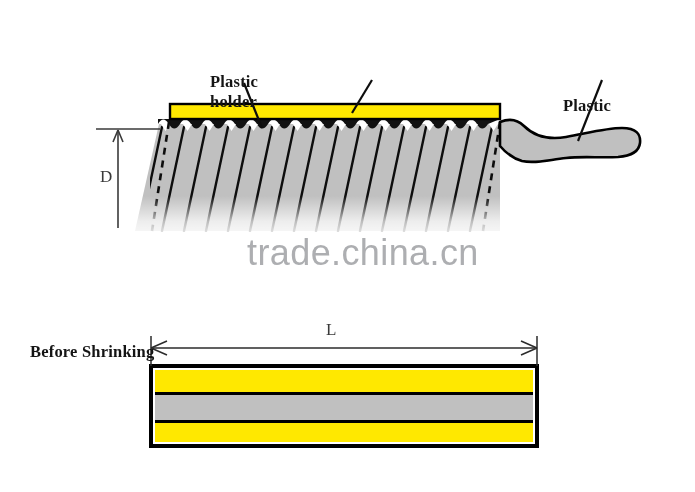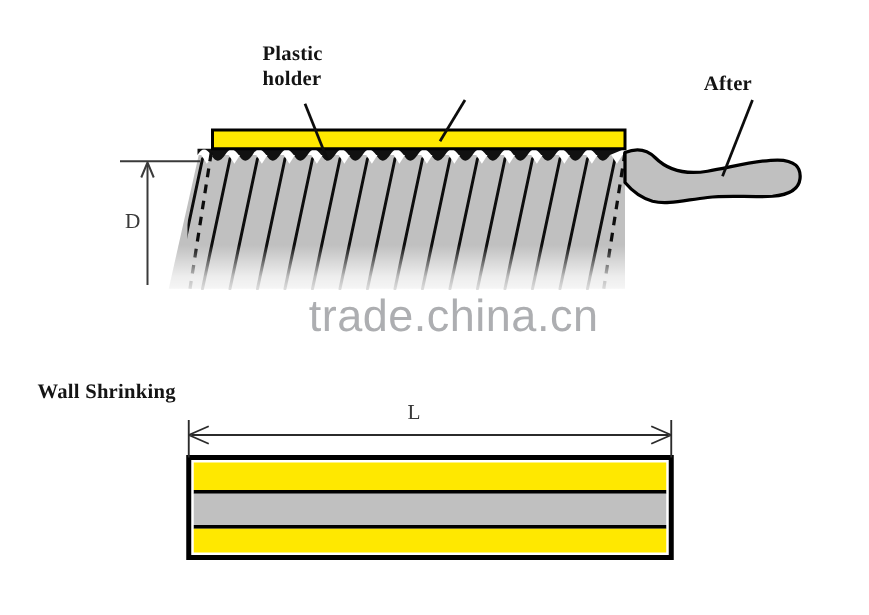--- a/index.html
+++ b/index.html
@@ -11,20 +11,21 @@
   #stage{position:absolute;left:0;top:0;width:695px;height:492px;}
   #stage svg{position:absolute;left:0;top:0;}
 
   .lbl{
     position:absolute;
     font-family:"Liberation Serif", serif;
     font-weight:bold;
     color:#141414;
     white-space:nowrap;
     letter-spacing:.2px;
+    margin-top:39px;
   }
   .lbl.sec{font-size:16.5px;}
   .lbl.call{font-size:16.5px;line-height:20px;white-space:normal;text-align:left;}
   .dim{
     position:absolute;
     font-family:"Liberation Serif", serif;
     font-weight:normal;
     font-size:17px;
     color:#3a3a3a;
   }
@@ -172,23 +173,23 @@
       <line x1="153" y1="348" x2="535" y2="348"></line>
       <path d="M 151,348 L 167,341 M 151,348 L 167,355"></path>
       <path d="M 537,348 L 521,341 M 537,348 L 521,355"></path>
     </g>
   </svg>
 
 
   <div class="lbl call" id="plastic-holder-label">Plastic holder</div>
 
 
-  <div class="lbl sec" id="puller-label">After</div>
+  <div class="lbl sec" id="puller-label">Plastic</div>
 
-  <div class="lbl sec" id="after-shrinking-label">Wall Shrinking</div>
+  <div class="lbl sec" id="after-shrinking-label">Before Shrinking</div>
 
   <div class="dim" id="d-dim-label">D</div>
 
   <div class="dim" id="l-dim-label">L</div>
 
   <div id="watermark">trade.china.cn</div>
 
 </div>
 
 </body></html>

